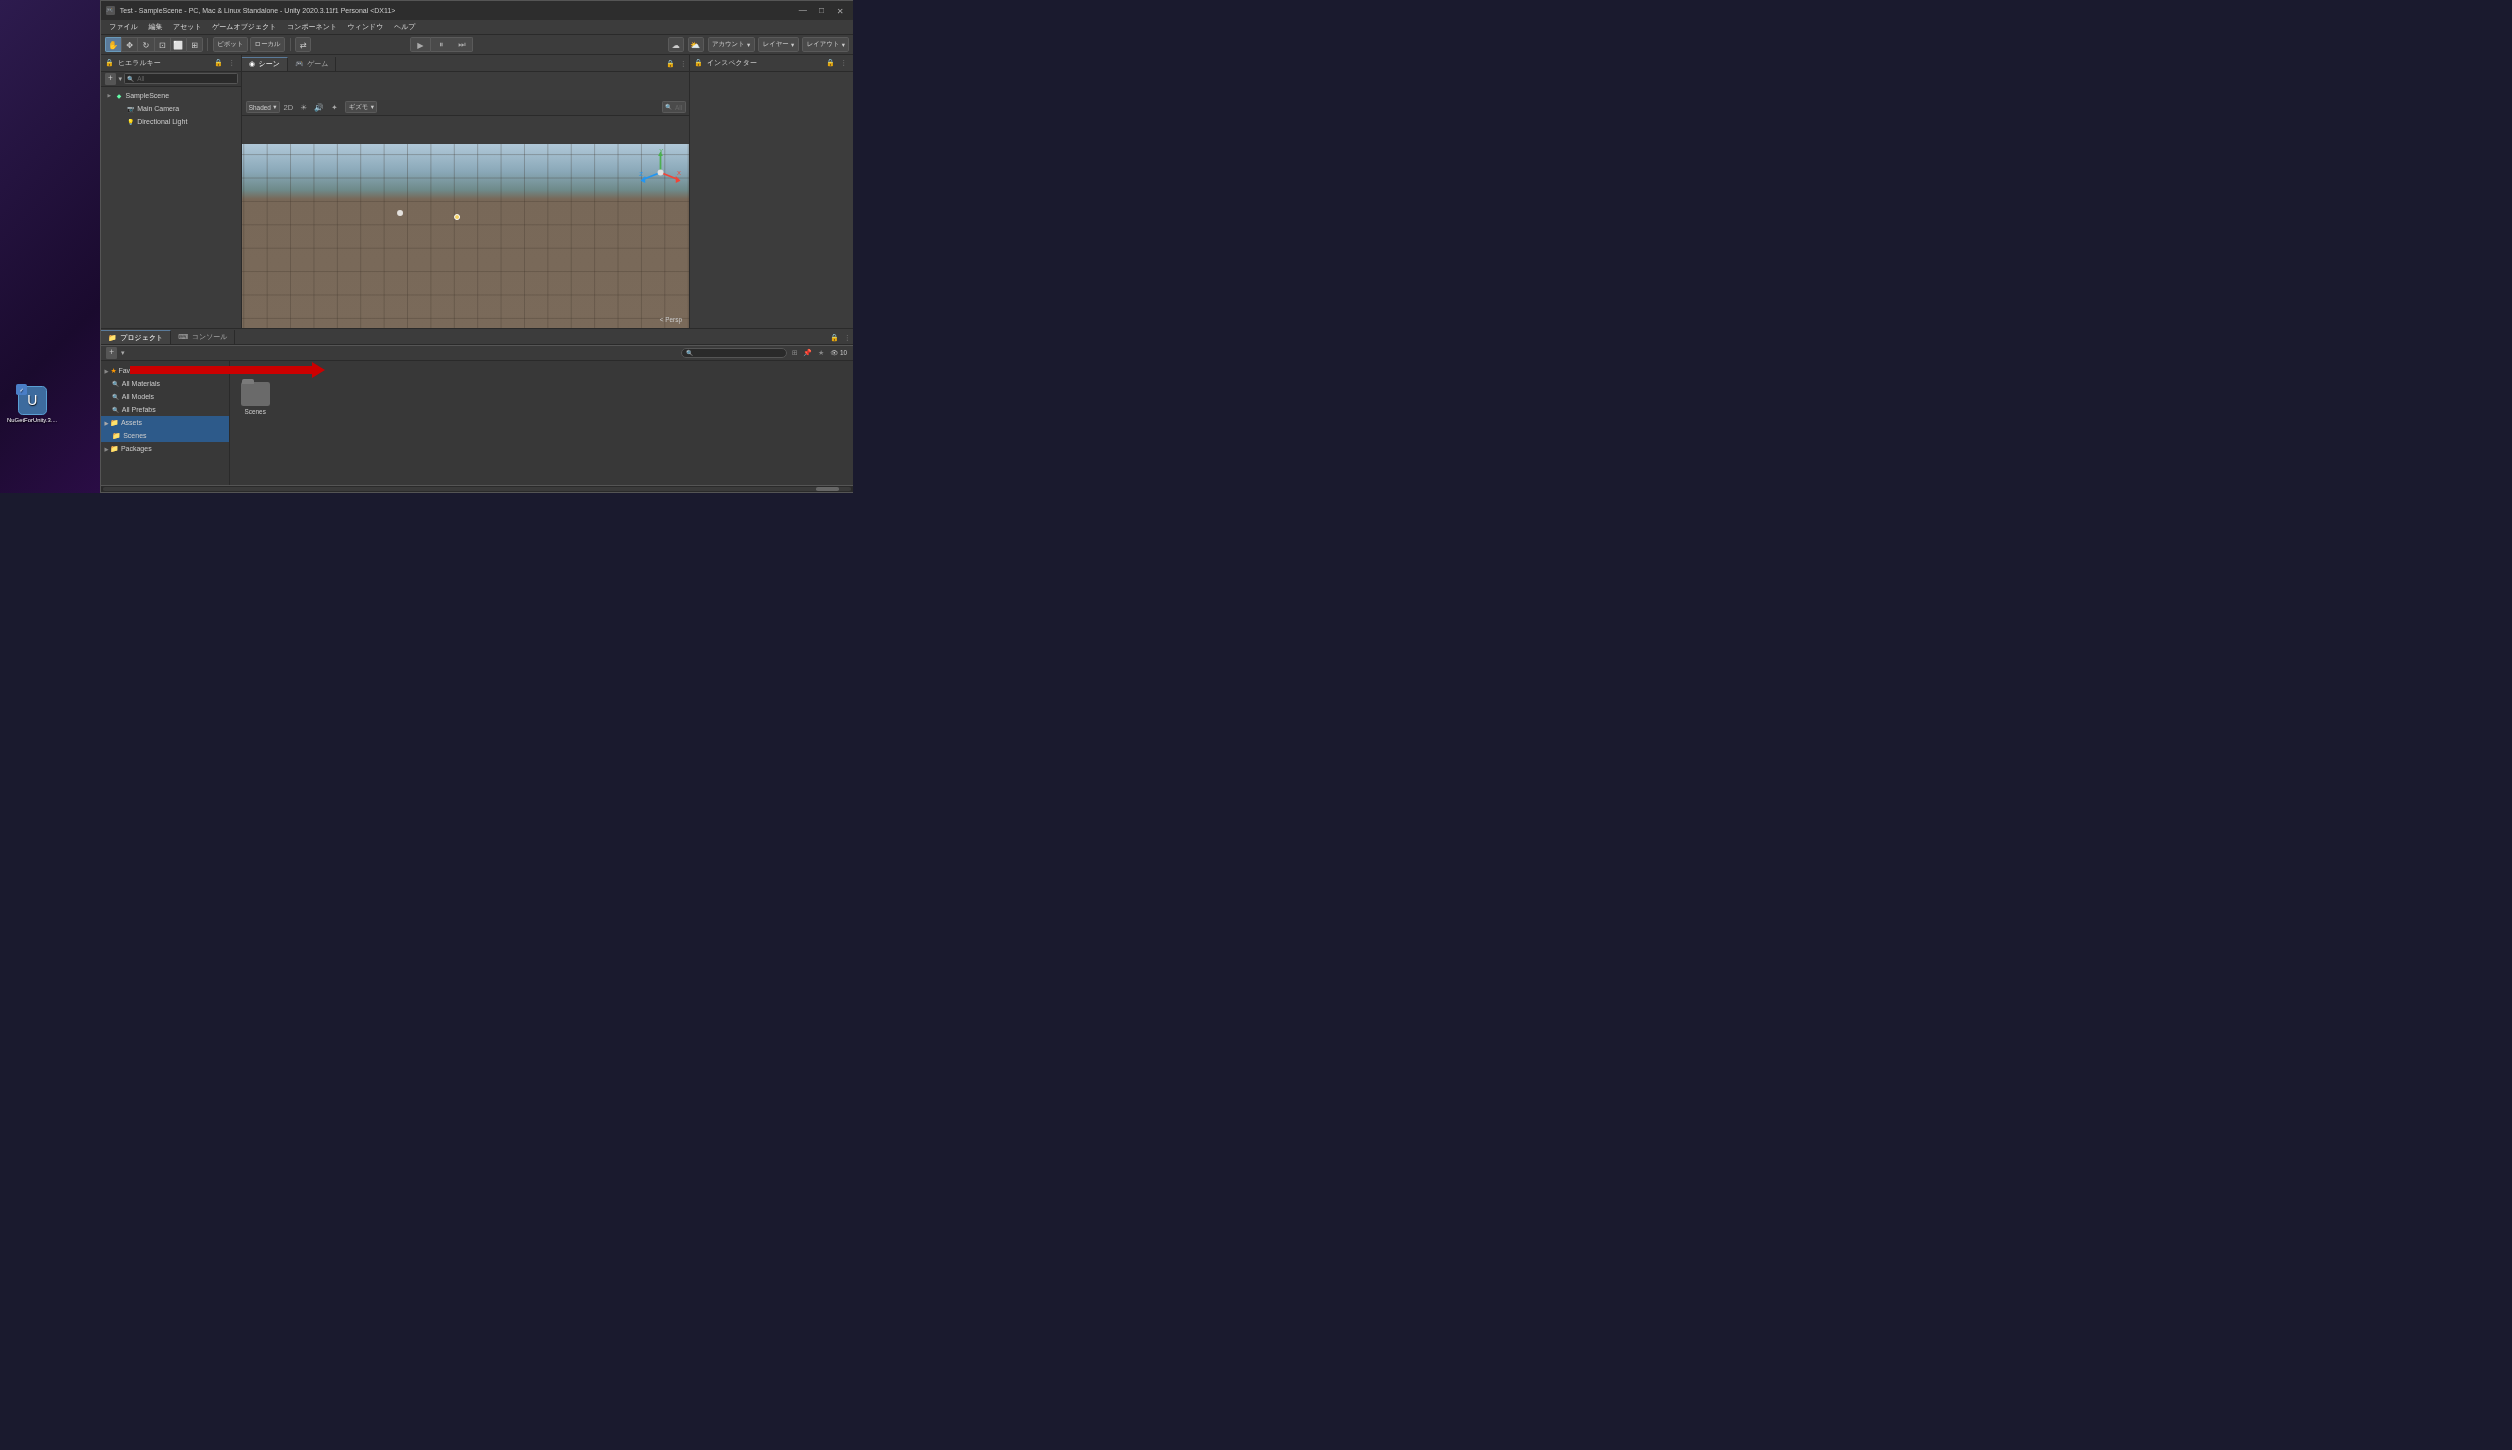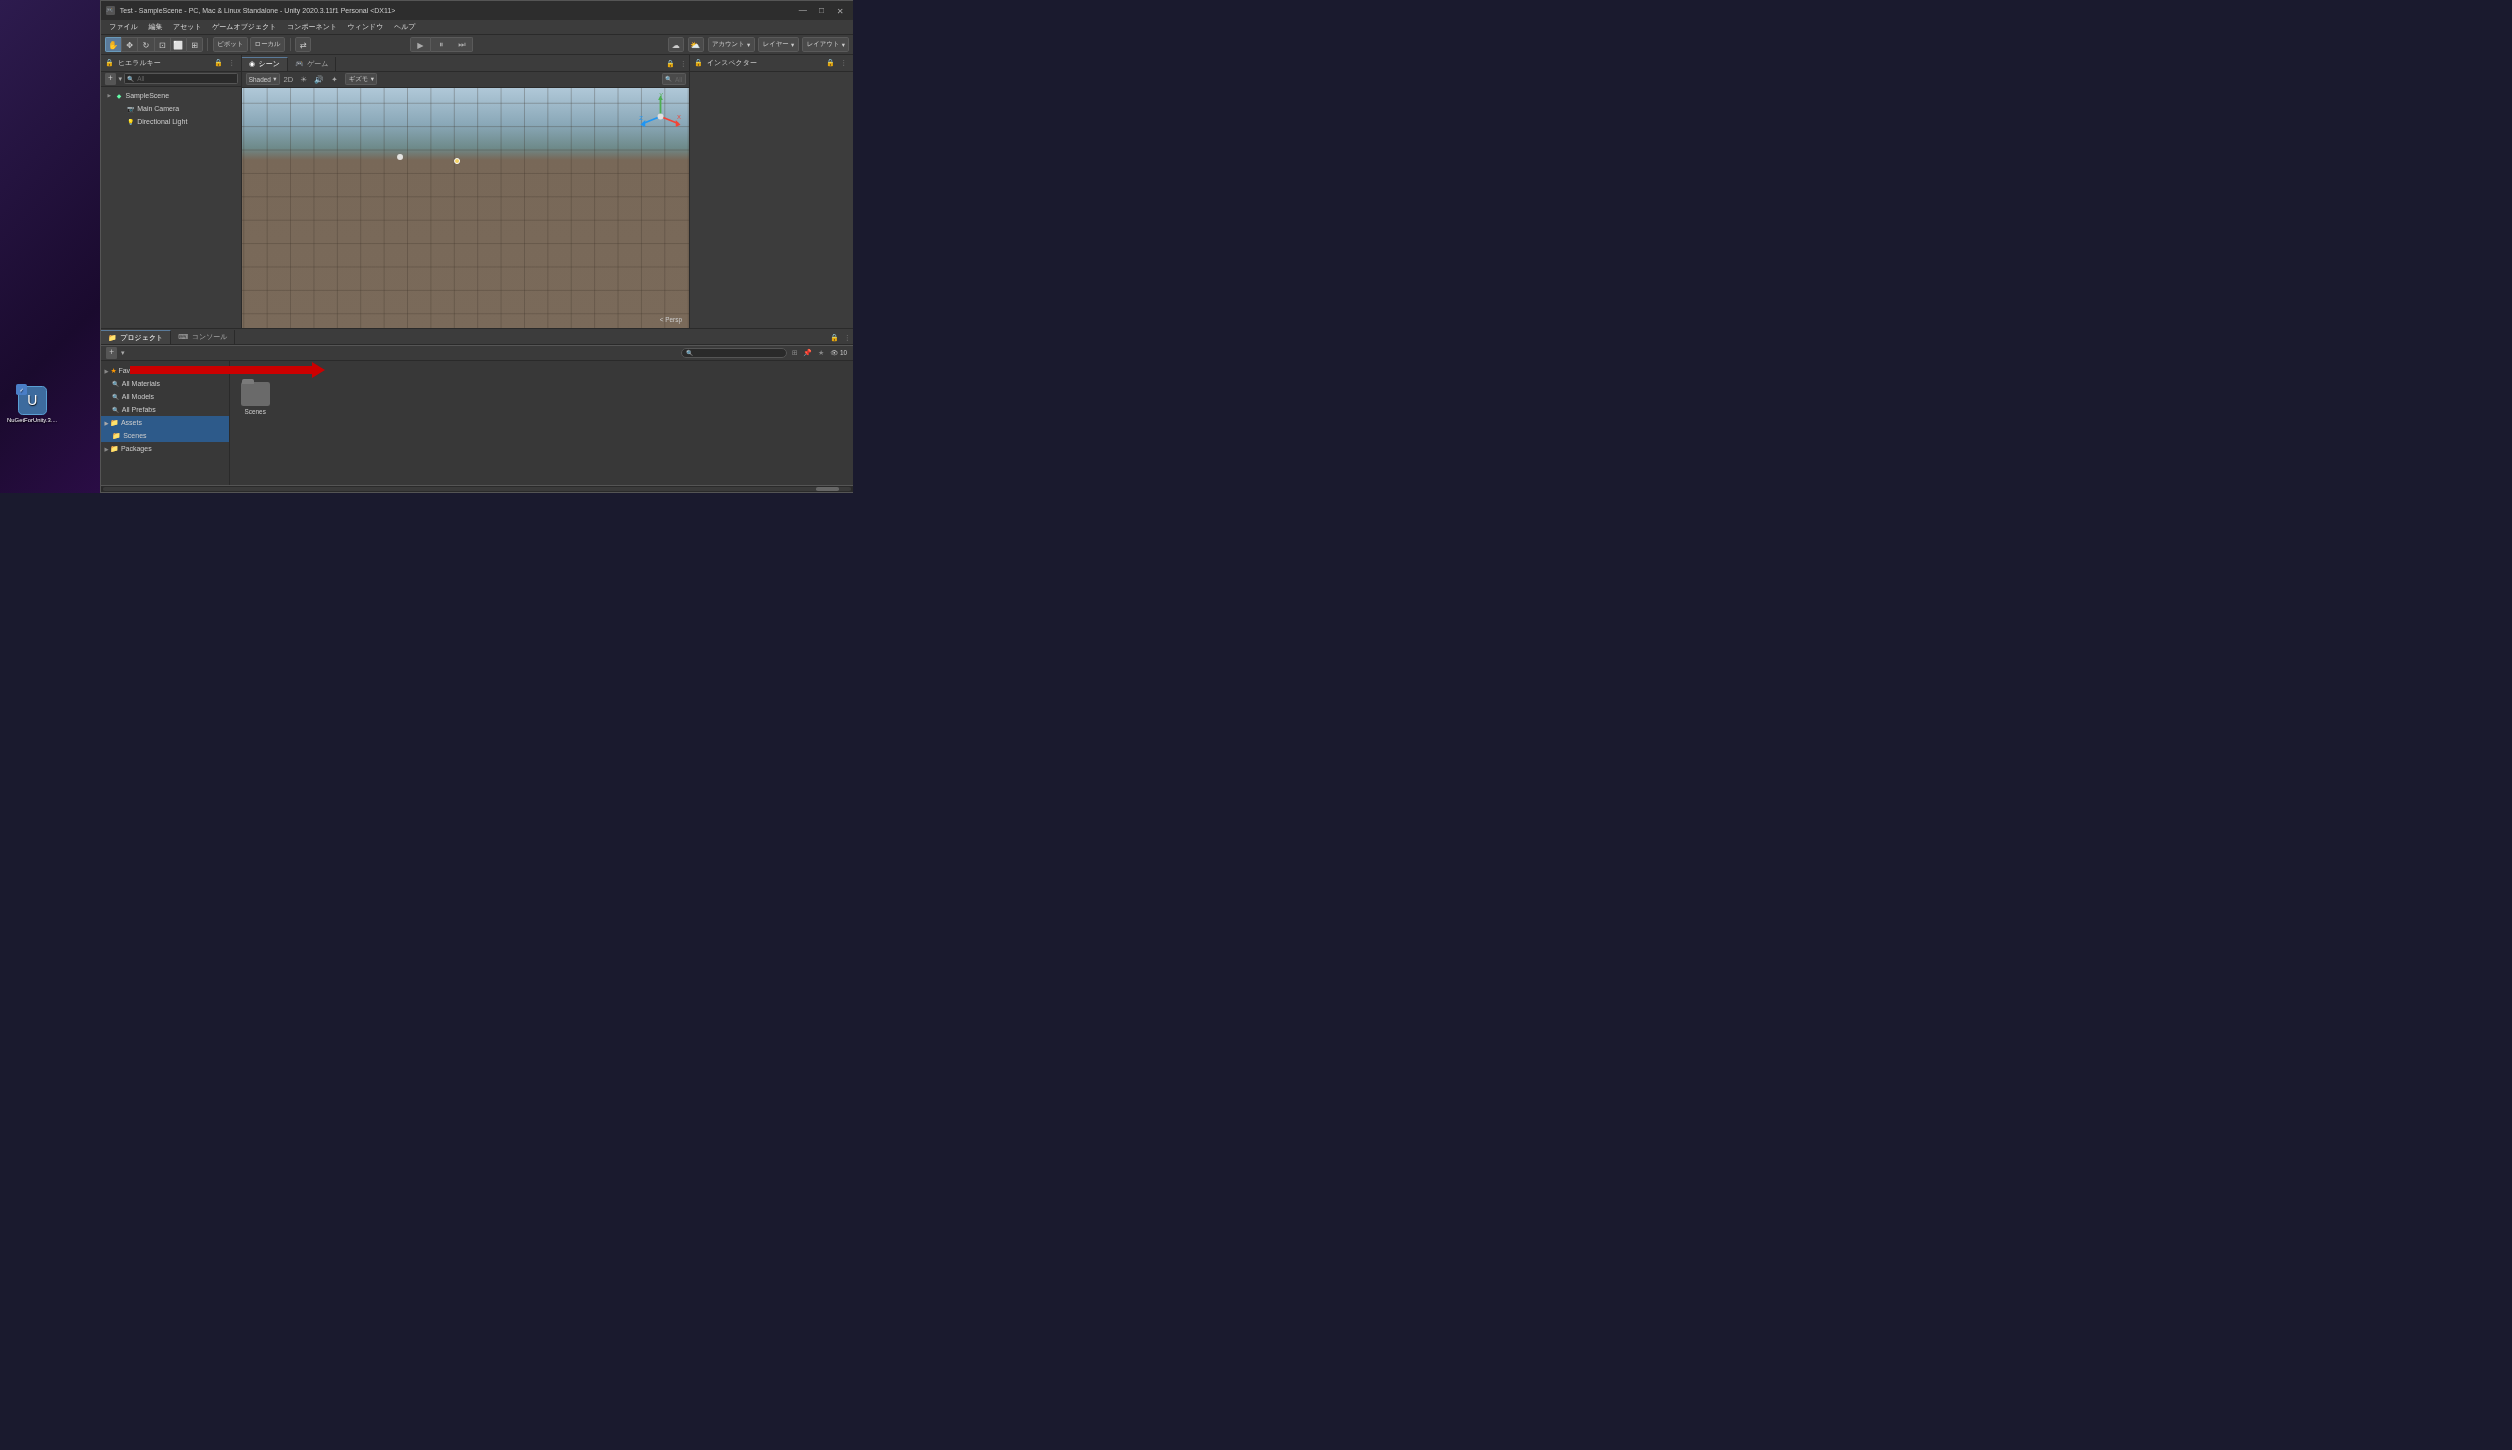--- a/index.html
+++ b/index.html
@@ -307,20 +307,21 @@
       color: #666;
       font-size: 7px;
       visibility: hidden;
     }
 
     
     .scene-area {
       flex: 1;
       display: flex;
       flex-direction: column;
+      gap: 28px;
     }
     .scene-tabs {
       height: 16.4px;
       background: #3c3c3c;
       display: flex;
       align-items: flex-end;
       border-bottom: 0.6px solid #2a2a2a;
       flex-shrink: 0;
     }
     .scene-tab {

